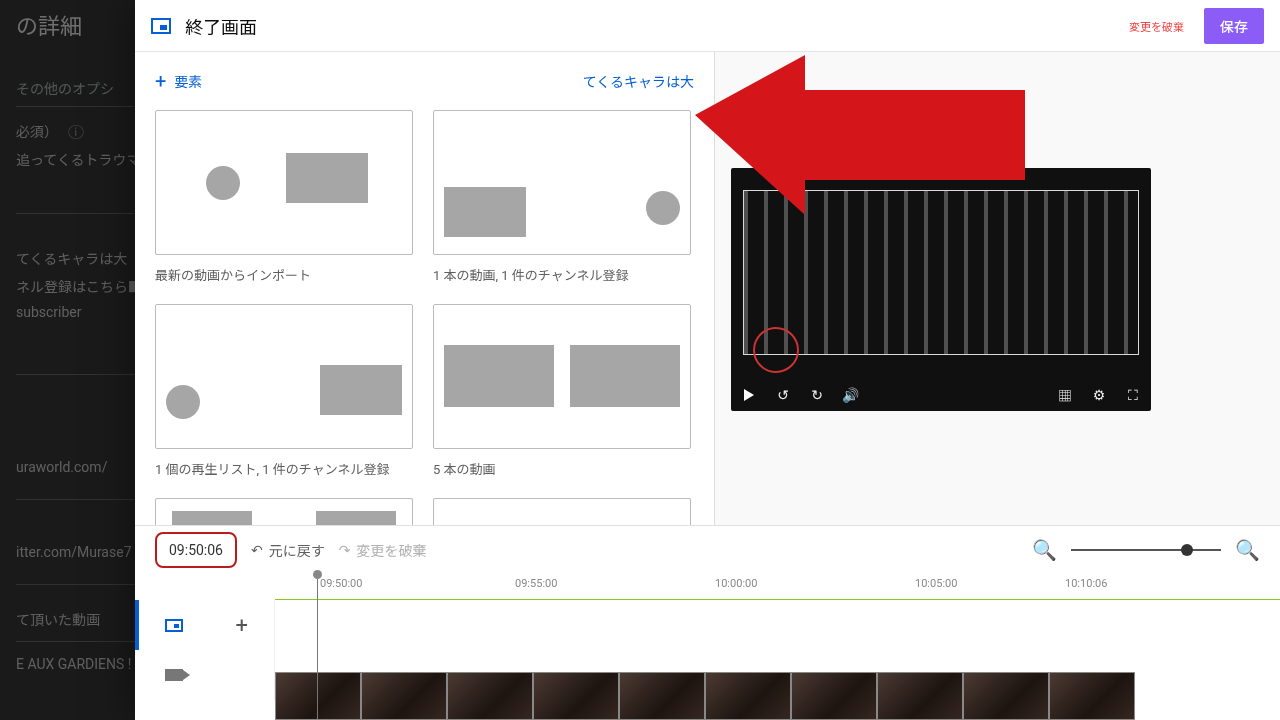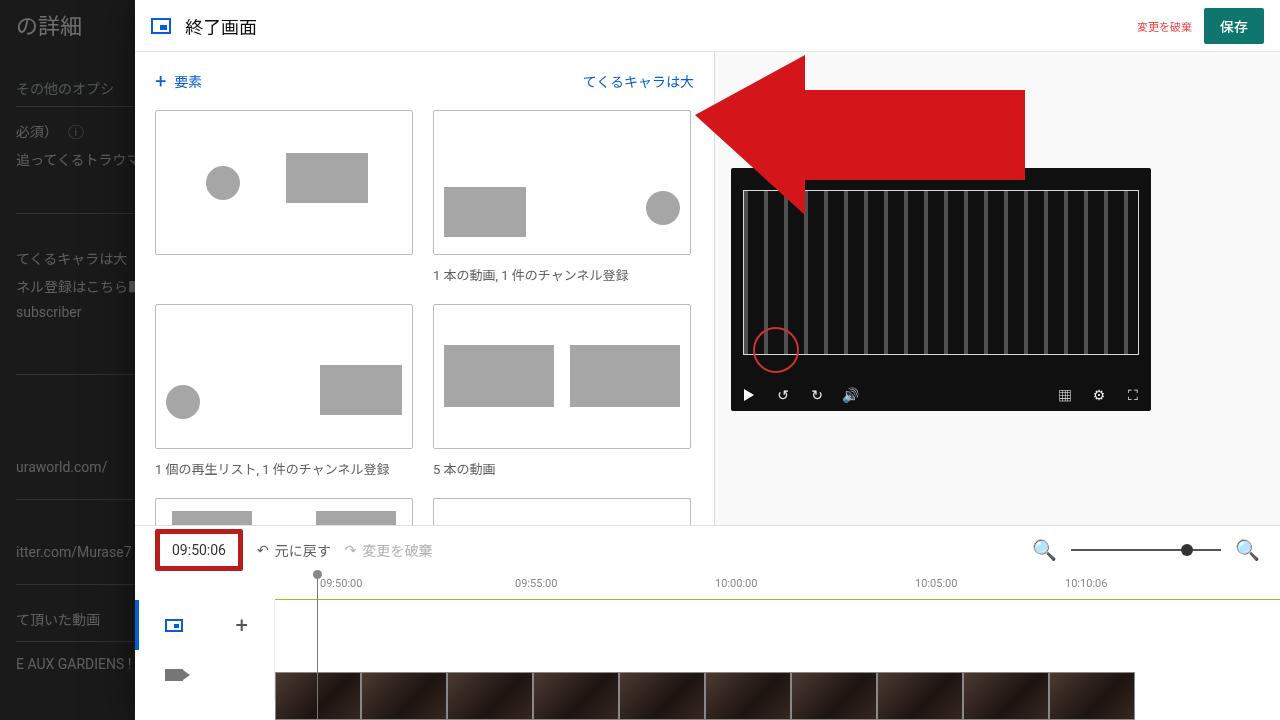--- a/index.html
+++ b/index.html
@@ -9,21 +9,21 @@
   .backdrop .bg-sub { font-size:14px; color:#9aa; margin-top:30px; }
   .backdrop .bg-line { font-size:14px; color:#bbb; padding:4px 0; }
   .backdrop .sep { border-top:1px solid #555; margin:8px 0; }
   .overlay { position:absolute; inset:0; background:rgba(20,20,20,0.55); z-index:2; }
   .dialog { position:absolute; left:135px; top:0; width:1145px; height:720px; background:#fff; z-index:3; display:flex; flex-direction:column; box-shadow:0 0 40px rgba(0,0,0,.5); }
   .dlg-header { height:52px; display:flex; align-items:center; padding:0 16px; border-bottom:1px solid #e5e5e5; }
   .end-icon { width:20px; height:16px; border:2px solid #065fd4; position:relative; margin-right:14px; }
   .end-icon::after { content:""; position:absolute; right:2px; bottom:2px; width:7px; height:5px; background:#065fd4; }
   .dlg-title { font-size:18px; color:#0d0d0d; flex:1; }
   .link-btn { color:#ef4444; font-size:11px; font-weight:400; padding:8px 12px; cursor:pointer; }
-  .pri-btn { background:#0f766e; color:#fff; font-size:14px; font-weight:500; padding:8px 16px; border-radius:2px; margin-left:0; cursor:pointer; }
+  .pri-btn { background:#8b5cf6; color:#fff; font-size:14px; font-weight:500; padding:8px 16px; border-radius:2px; margin-left:8px; cursor:pointer; }
   .main { flex:1; display:flex; min-height:0; }
   .left-pane { width:580px; display:flex; flex-direction:column; border-right:1px solid #ddd; }
   .toolbar { height:58px; display:flex; align-items:center; padding:0 20px; justify-content:space-between; }
   .toolbar-left { display:flex; align-items:center; color:#065fd4; font-size:14px; gap:8px; cursor:pointer; }
   .plus { font-size:20px; line-height:1; }
   .toolbar-right { color:#065fd4; font-size:14px; cursor:pointer; }
   .grid-wrap { flex:1; overflow:auto; padding:0 20px 12px; }
   .grid { display:grid; grid-template-columns:repeat(2, 258px); gap:20px 20px; }
   .tmpl { }
   .tmpl-box { width:258px; height:145px; border:1px solid #bbb; border-radius:2px; background:#fff; position:relative; cursor:pointer; }
@@ -35,21 +35,21 @@
   .preview { margin-top:100px; width:420px; height:243px; background:#101010; position:relative; border-radius:2px; }
   .preview .area { position:absolute; left:12px; top:22px; right:12px; height:165px; border:1px solid #d9d9d9; }
   .stripes { position:absolute; inset:0; background:repeating-linear-gradient(90deg, rgba(200,200,200,.35) 0 4px, transparent 4px 20px); }
   .pctrls { position:absolute; left:8px; right:8px; bottom:6px; display:flex; align-items:center; gap:14px; color:#eee; }
   .pctrls .ic { width:20px; height:20px; display:flex; align-items:center; justify-content:center; cursor:pointer; font-size:14px; }
   .pctrls .spacer { flex:1; }
   .play { width:0; height:0; border-left:10px solid #fff; border-top:6px solid transparent; border-bottom:6px solid transparent; }
   .arrow { position:absolute; left:560px; top:55px; z-index:5; }
   .timeline { height:195px; border-top:1px solid #e0e0e0; display:flex; flex-direction:column; background:#fff; }
   .tl-top { height:48px; display:flex; align-items:center; padding:0 20px; gap:14px; }
-  .tc-box { border:5px solid #b91c1c; padding:8px 12px; font-size:14px; color:#333; border-radius:2px; }
+  .tc-box { border:2px solid #b91c1c; padding:8px 12px; font-size:14px; color:#333; border-radius:8px; }
   .tl-btn { display:flex; align-items:center; gap:6px; font-size:14px; color:#606060; cursor:pointer; }
   .tl-btn.disabled { color:#b0b0b0; cursor:default; }
   .tl-top .spacer { flex:1; }
   .zoom { display:flex; align-items:center; gap:14px; color:#606060; }
   .slider { width:150px; height:2px; background:#555; position:relative; }
   .slider::after { content:""; position:absolute; right:28px; top:-5px; width:12px; height:12px; border-radius:50%; background:#333; }
   .tl-ruler { height:26px; position:relative; border-bottom:1px solid #84cc16; margin-left:140px; }
   .tick { position:absolute; top:3px; font-size:11px; color:#888; }
   .playhead { position:absolute; top:-2px; bottom:-120px; width:1px; background:#777; }
   .playhead::before { content:""; position:absolute; left:-4px; top:-2px; width:9px; height:9px; border-radius:50%; background:#888; }
@@ -110,20 +110,21 @@
         </div>
         <div class="toolbar-right">てくるキャラは大</div>
       </div>
       <div class="grid-wrap">
         <div class="grid">
           <div class="tmpl">
             <div class="tmpl-box">
               <div class="tb-circ" style="left:50px; top:55px"></div>
               <div class="tb-rect" style="left:130px; top:42px; width:82px; height:50px"></div>
             </div>
+            <div class="tmpl-label">最新の動画からインポート</div>
           </div>
           <div class="tmpl">
             <div class="tmpl-box">
               <div class="tb-rect" style="left:10px; top:76px; width:82px; height:50px"></div>
               <div class="tb-circ" style="right:10px; top:80px"></div>
             </div>
             <div class="tmpl-label">1 本の動画, 1 件のチャンネル登録</div>
           </div>
           <div class="tmpl">
             <div class="tmpl-box">

